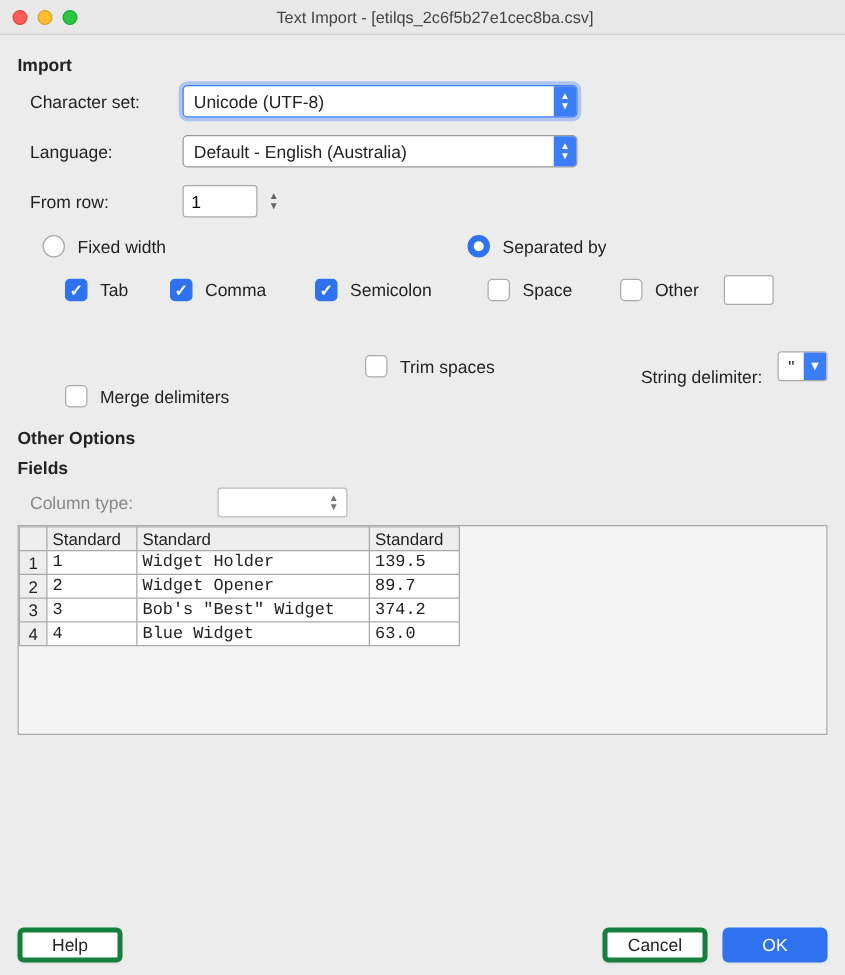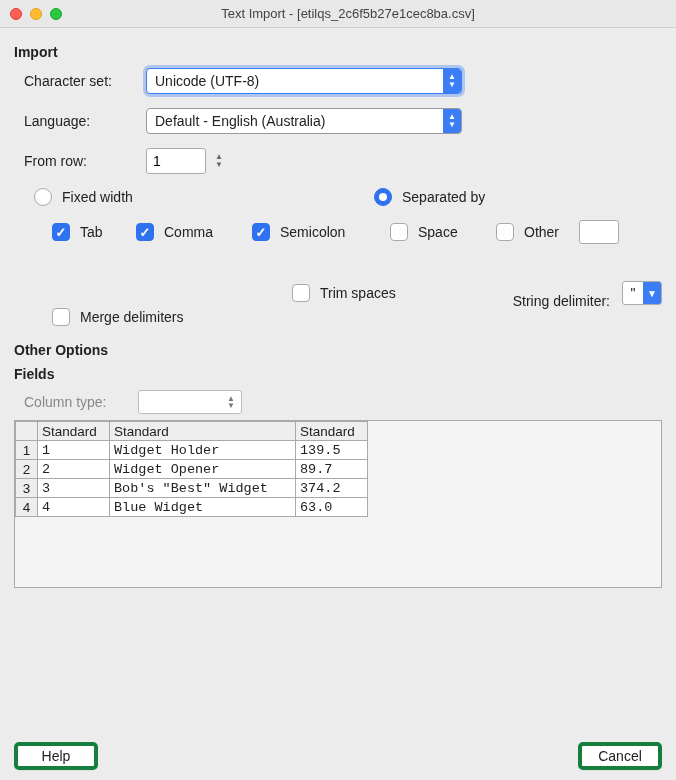--- a/index.html
+++ b/index.html
@@ -212,21 +212,21 @@
       <span class="v">"</span>
       <span class="dd">▼</span>
     </div>
   </div>
 
   <div class="section-head">Other Options</div>
 
 
   <div class="section-head">Fields</div>
 
-  <div class="row" style="margin-bottom:6px;">
+  <div class="row" style="margin-bottom:6px;gap:36px;">
     <div class="lbl greyed" style="width:124px;">Column type:</div>
     <div class="col-combo">
       <div class="dd">
           <span>▲</span>
           <span>▼</span>
         </div>
     </div>
   </div>
 
   <div class="preview">
@@ -265,14 +265,15 @@
     </tbody>
       </table>
   </div>
 
 </div>
 
 <div class="footer">
   <div class="btn">Help</div>
   <div class="btn-group">
     <div class="btn">Cancel</div>
+    <div class="btn primary">OK</div>
   </div>
 </div>
 
 </body></html>

